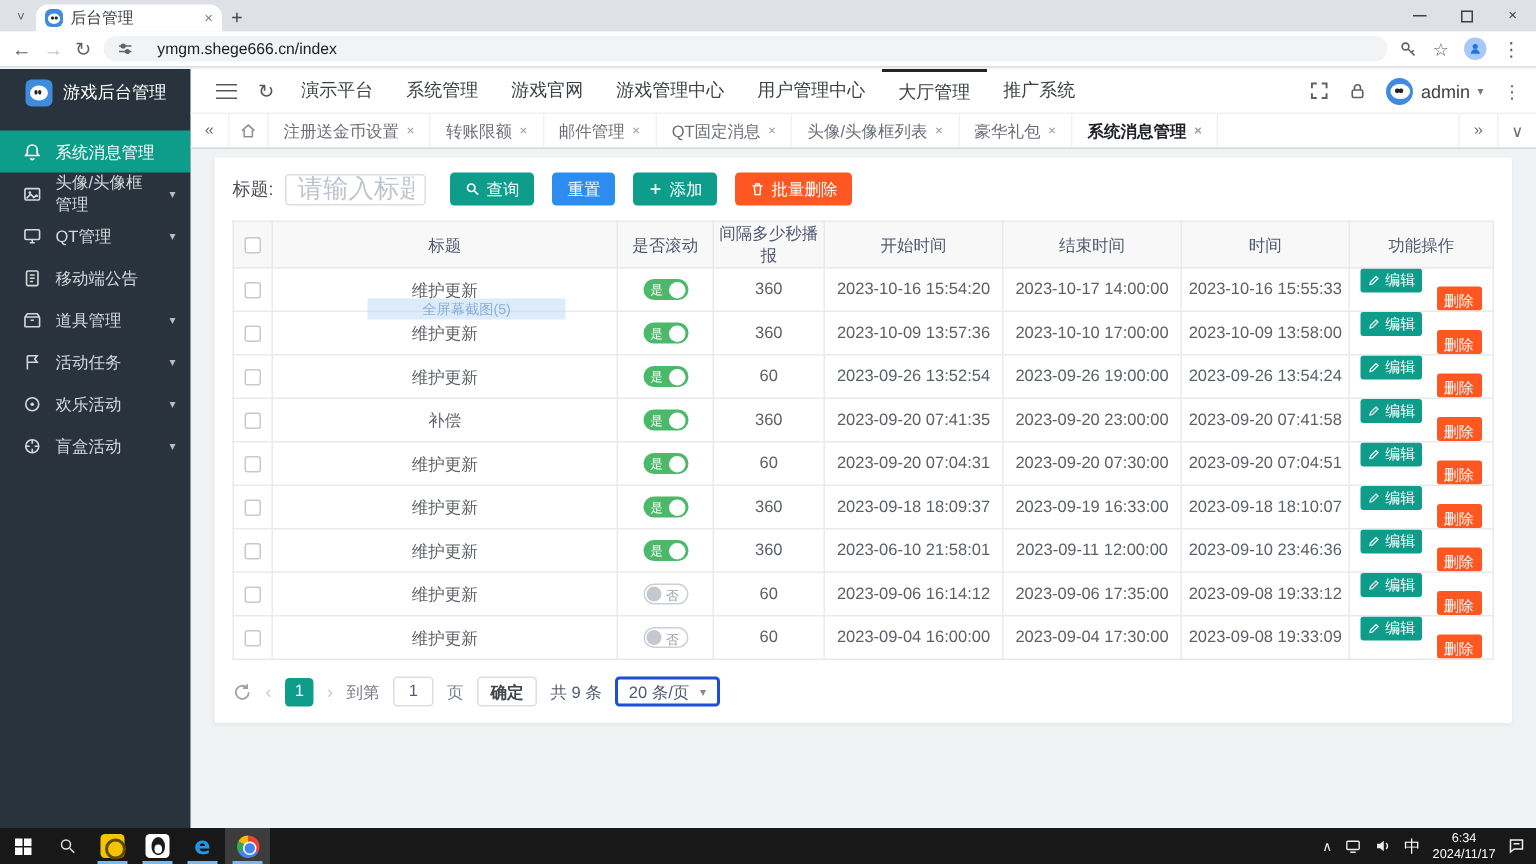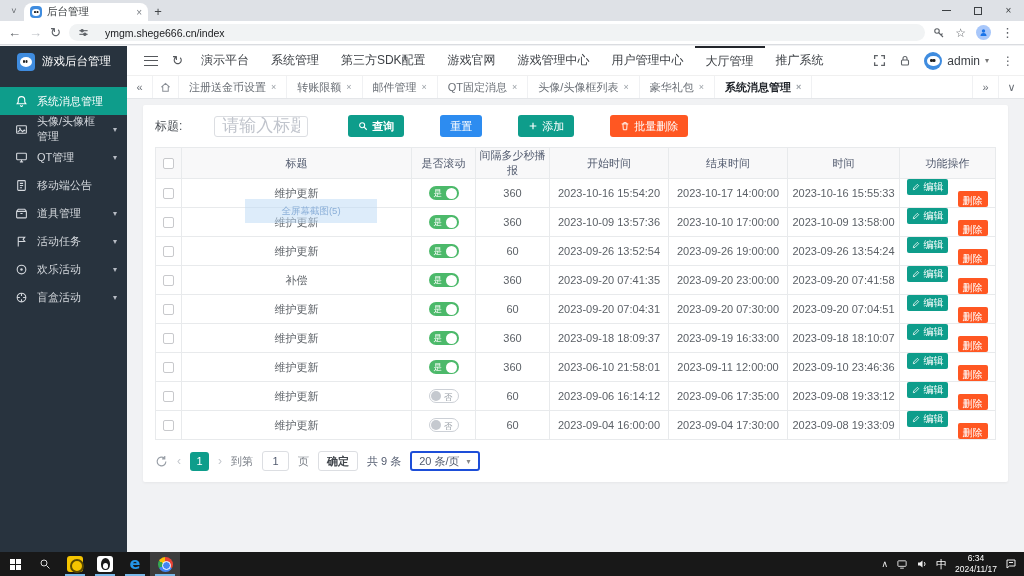--- a/index.html
+++ b/index.html
@@ -59,27 +59,27 @@
   .tr-btn { width:26px; display:flex; align-items:center; justify-content:center; border-right:1px solid #f0f1f3; color:#6a6f76; }
   .ptab { display:flex; align-items:center; gap:5px; padding:0 10px; border-right:1px solid #f0f1f3; white-space:nowrap; }
   .ptab .x { font-size:9px; color:#9aa0a6; }
   .ptab.active { color:#1f2329; font-weight:bold; }
   .tabrow-right { margin-left:auto; display:flex; }
   .tabrow-right .tr-btn { border-right:none; border-left:1px solid #f0f1f3; }
 
   .content { flex:1; position:relative; background:#f1f2f4; overflow:hidden; }
   .card { position:absolute; left:16px; right:16px; top:6px; background:#fff; border-radius:2px; box-shadow:0 1px 3px rgba(0,0,0,0.05); padding:9px 12px 8px; }
 
-  .filter-row { display:flex; align-items:center; height:24px; margin-bottom:9px; font-size:12px; color:#4a4f55;gap:24px; }
+  .filter-row { display:flex; align-items:center; height:24px; margin-bottom:9px; font-size:12px; color:#4a4f55; }
   .filter-label { margin-right:8px; }
   .f-input { width:94px; height:21px; border:1px solid #dcdee2; border-radius:3px; padding:8px 7px; font-size:17px; color:#515a6e; outline:none; font-family:inherit; }
   .f-input::placeholder { color:#c0c4cc; }
   .btn { height:22px; border:none; border-radius:3px; color:#fff; font-size:11px; display:inline-flex; align-items:center; gap:4px; padding:0 10px; font-family:inherit; }
   .btn svg { width:10px; height:10px; }
-  .btn-search { background:var(--teal,#0e9d8b); margin-left:16px;font-weight:bold; }
+  .btn-search { background:var(--teal,#0e9d8b); margin-left:16px; }
   .btn-reset { background:var(--blue,#2d8cf0); margin-left:12px; }
   .btn-add { background:var(--teal,#0e9d8b); margin-left:12px; }
   .btn-batch { background:var(--orange,#ff5722); margin-left:12px; }
 
   table.grid { width:100%; border-collapse:collapse; table-layout:fixed; font-size:11px; color:#5c6167; }
   .grid th { background:#f8f8f9; border:1px solid #e8eaec; height:23px; font-weight:normal; color:#515a6e; font-size:11px; }
   .grid td { border:1px solid #e8eaec; height:20px; text-align:center; white-space:nowrap; overflow:hidden; padding:0 2px; }
   .cbx { display:inline-block; width:11px; height:11px; border:1px solid #c8c9cc; border-radius:2px; background:#fff; vertical-align:middle; }
 
   .toggle { display:inline-block; width:30px; height:14px; border-radius:8px; position:relative; vertical-align:middle; }
@@ -97,21 +97,21 @@
 
   .pagination { display:flex; align-items:center; gap:9px; height:26px; margin-top:8px; font-size:11px; color:#7a7f87; }
   .pg-ic { color:#9aa0a8; display:flex; }
   .pg-arrow { color:#c3c7cd; font-size:12px; }
   .pg-num { width:19px; height:19px; background:var(--teal,#0e9d8b); color:#fff; border-radius:3px; display:flex; align-items:center; justify-content:center; font-size:11px; }
   .pg-input { width:27px; height:20px; border:1px solid #dcdee2; border-radius:3px; text-align:center; font-size:11px; color:#515a6e; outline:none; font-family:inherit; }
   .pg-ok { height:20px; padding:0 8px; background:#fff; border:1px solid #dcdee2; border-radius:3px; font-size:11px; color:#41464c; font-weight:bold; font-family:inherit; }
   .pg-size { height:20px; padding:0 7px; border:2px solid #1d4ed8; border-radius:3px; display:flex; align-items:center; gap:7px; color:#515a6e; }
   .pg-size .car { font-size:8px; color:#888; }
 
-  .ghost { position:absolute; left:118px; top:100px; width:132px; height:24px; background:rgba(187,218,245,0.5); color:rgba(125,165,210,0.85); font-size:9.5px; display:flex; align-items:center; justify-content:center; z-index:4; }
+  .ghost { position:absolute; left:118px; top:100px; width:132px; height:14px; background:rgba(187,218,245,0.5); color:rgba(125,165,210,0.85); font-size:9.5px; display:flex; align-items:center; justify-content:center; z-index:4; }
 
   
   .taskbar { position:absolute; left:0; right:0; bottom:0; height:24px; background:#181818; display:flex; align-items:center; color:#fff; }
   .tk-btn { width:30px; height:24px; display:flex; align-items:center; justify-content:center; position:relative; }
   .win-logo { display:grid; grid-template-columns:5px 5px; grid-template-rows:5px 5px; gap:1px; }
   .win-logo span { background:#fff; }
   .tk-app { width:30px; height:24px; display:flex; align-items:center; justify-content:center; position:relative; }
   .tk-app.open::after { content:""; position:absolute; bottom:0; left:5px; right:5px; height:2px; background:#79b8e8; }
   .tk-app.focus { background:#3c3c3c; }
   .ic-dd { width:16px; height:16px; border-radius:3px; background:#f5c400; position:relative; }
@@ -277,21 +277,20 @@
     <div class="main">
 
       <div class="topnav">
         <span class="tn-ic">
             <span class="hamb"></span>
           </span>
         <span class="tn-ic" style="font-size:13px">↻</span>
         <nav id="top-menu" style="display:flex">
             <span class="tn-item"><span>演示平台</span></span>
             <span class="tn-item"><span>系统管理</span></span>
-            <span class="tn-item"><span>第三方SDK配置</span></span>
             <span class="tn-item"><span>游戏官网</span></span>
             <span class="tn-item"><span>游戏管理中心</span></span>
             <span class="tn-item"><span>用户管理中心</span></span>
             <span class="tn-item active"><span>大厅管理</span></span>
             <span class="tn-item"><span>推广系统</span></span>
           </nav>
         <div class="tn-right">
           <svg width="13" height="13" viewBox="0 0 24 24">
               <g stroke="#5f6368" stroke-width="2.4" fill="none">
                 <path d="M3 9 V3 h6 M15 3 h6 v6 M21 15 v6 h-6 M9 21 H3 v-6"></path>

